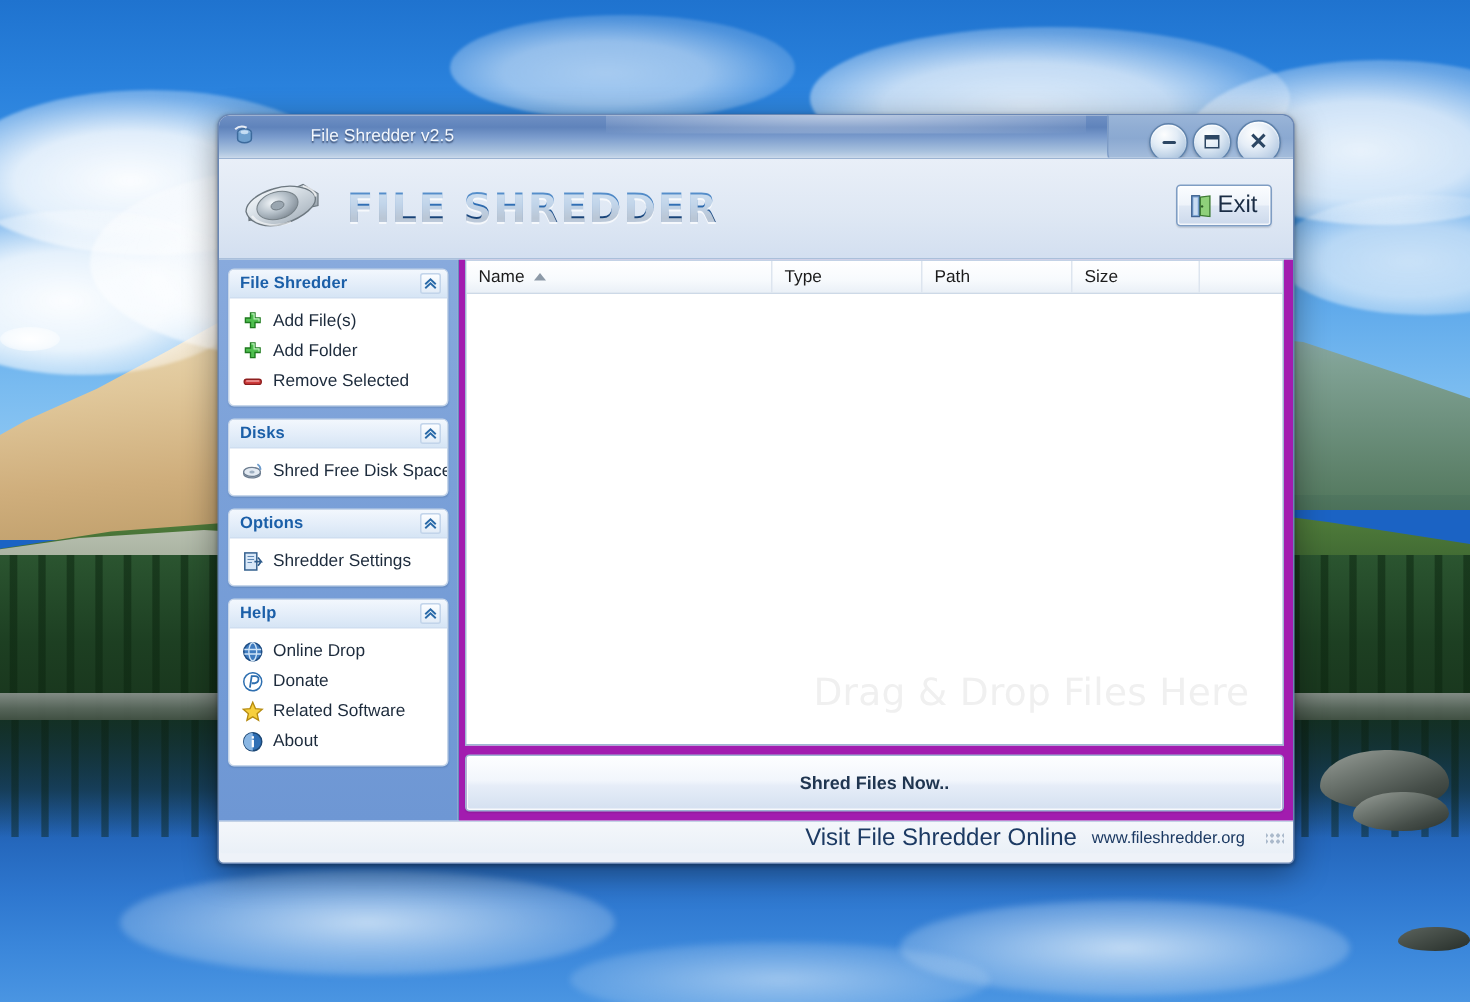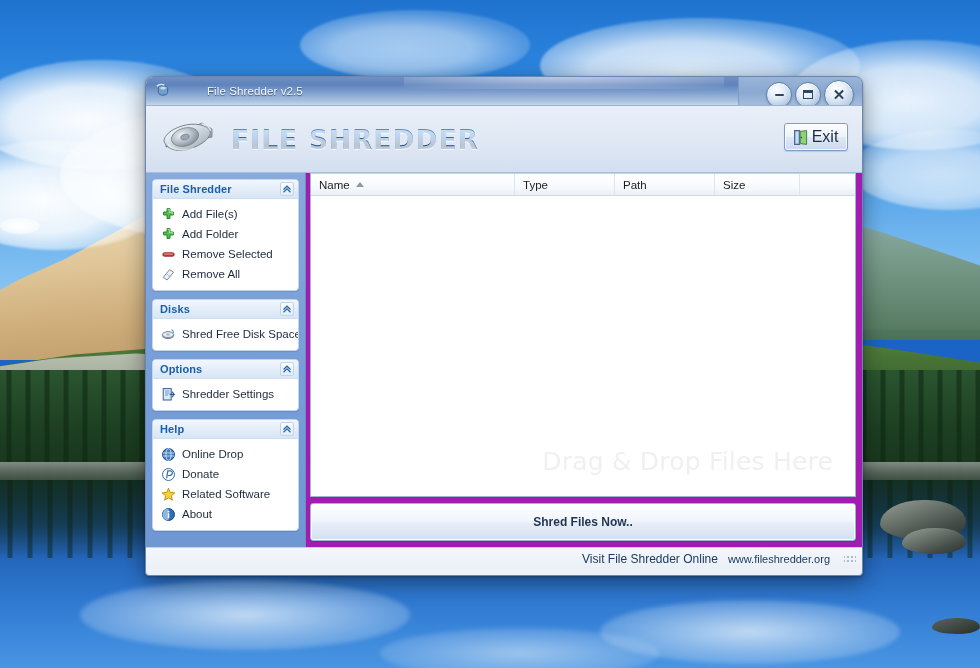--- a/index.html
+++ b/index.html
@@ -327,21 +327,21 @@
 
   
   #statusbar {
     height: 22px;
     background: linear-gradient(180deg, #f4f7fb 0%, #eaf0f7 100%);
     border-top: 1px solid #c3d2e6;
     display: flex; align-items: center; justify-content: flex-end;
     padding-right: 6px; gap: 10px;
     border-radius: 0 0 3px 3px;
   }
-  .status-text { font-size: 12px; color: #1c3a63; }
+  .status-text { font-size: 16px; color: #1c3a63; }
   .status-link { font-size: 11px; color: #1c3a63; cursor: pointer; }
   .grip {
     width: 12px; height: 12px; margin-left: 4px;
     background-image:
       radial-gradient(circle, #9fb0c4 45%, rgba(0,0,0,0) 46%),
       radial-gradient(circle, #9fb0c4 45%, rgba(0,0,0,0) 46%);
     background-size: 4px 4px;
     background-position: 2px 6px, 6px 2px;
     background-repeat: repeat-x, repeat-x;
     opacity: .85;
@@ -482,29 +482,20 @@
             </div>
             <div class="nav-item">
               <span class="nav-ico">
                 <svg width="15" height="15" viewBox="0 0 15 15">
                     <rect x="1.8" y="5.8" width="11.4" height="3.4" rx="1.6" fill="#cf3b3b" stroke="#8e1f1f" stroke-width="0.9"></rect>
                     <rect x="3" y="6.5" width="9" height="1" rx="0.5" fill="#f0a0a0"></rect>
                   </svg>
               </span>
               <span class="nav-label">Remove Selected</span>
             </div>
-            <div class="nav-item">
-              <span class="nav-ico">
-                <svg width="15" height="15" viewBox="0 0 15 15">
-                    <path d="M2.2 10.4 L8.6 2.6 L12.6 5.2 L6.2 12.9 Z" fill="#eef2f7" stroke="#6d7d90" stroke-width="0.9"></path>
-                    <path d="M5.2 6.8 L9.4 9.6" stroke="#9aabbd" stroke-width="0.8"></path>
-                  </svg>
-              </span>
-              <span class="nav-label">Remove All</span>
-            </div>
           </div>
         </div>
 
         <div class="panel">
           <div class="panel-head">
             <span class="panel-title">Disks</span>
             <span class="chev">
               <svg width="10" height="10" viewBox="0 0 10 10">
                   <path d="M1.5 5.5 L5 2.2 L8.5 5.5" stroke="#2a6aa8" stroke-width="1.3" fill="none"></path>
                   <path d="M1.5 8.2 L5 4.9 L8.5 8.2" stroke="#2a6aa8" stroke-width="1.3" fill="none"></path>

